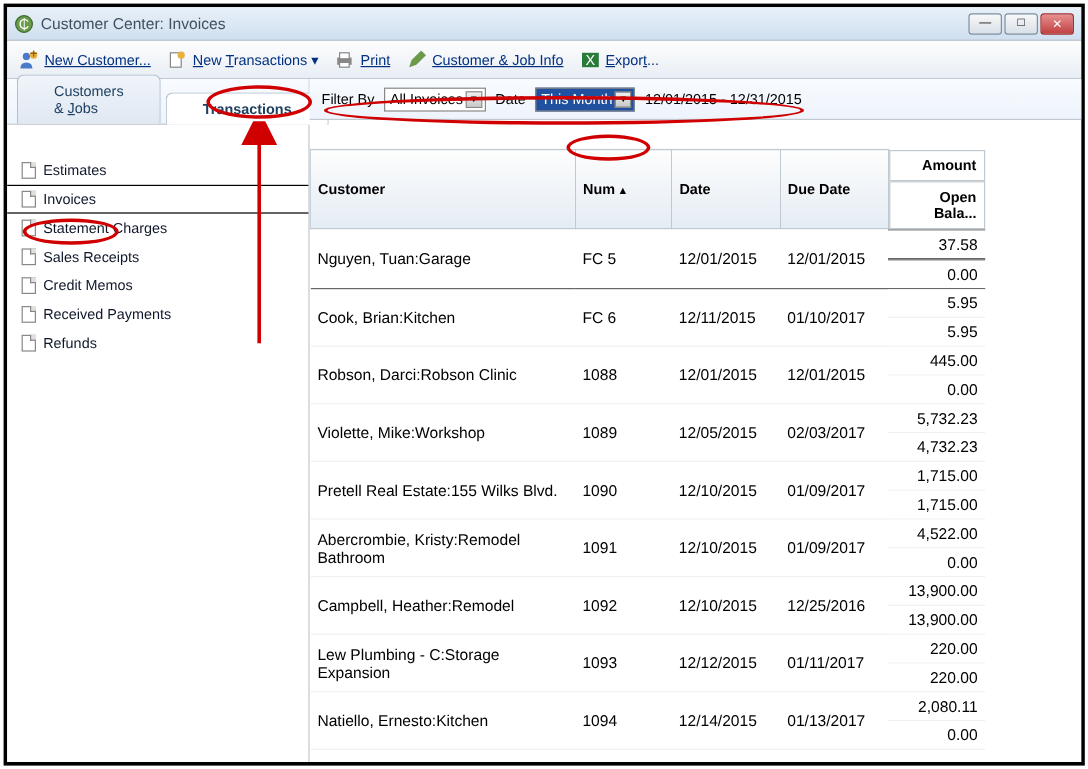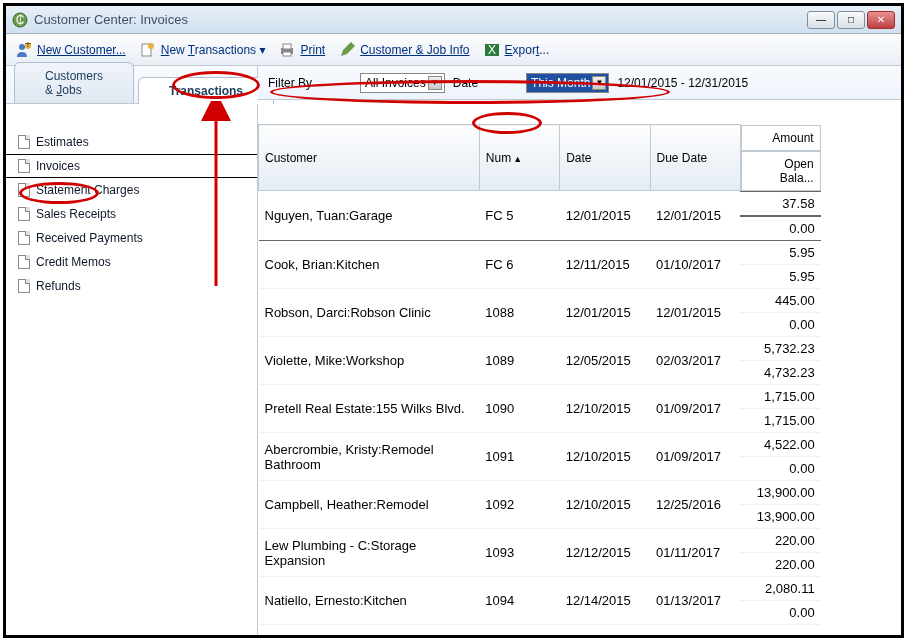--- a/index.html
+++ b/index.html
@@ -33,29 +33,29 @@
 
 .left-list { padding-top: 26px; }
 .left-list .item { display:flex; align-items:center; gap:6px; padding: 4px 12px; color:#0f172a; cursor:pointer; border-top:1px solid transparent; border-bottom:1px solid transparent; font-size:13px; }
 .left-list .item.selected { border-top:1px solid #000; border-bottom:1px solid #000; }
 .left-list .doc-icon { width:12px; height:14px; border:1px solid #888; background:#fff; position:relative; }
 .left-list .doc-icon::before { content:""; position:absolute; top:-1px; right:-1px; width:4px; height:4px; background:#e0e0e0; border-left:1px solid #888; border-bottom:1px solid #888; }
 
 
 .filter-bar { height: 34px; display:flex; align-items:center; padding: 0 10px; gap:8px; border-bottom:1px solid #c0c8d0; position:relative; background: linear-gradient(to bottom, #f8fbff, #eef4fc);}
 .filter-bar .lbl { font-size:12px; }
-.filter-bar select, .filter-bar .sel { height:20px; border:1px solid #888; background:#fff; padding:0 18px 0 4px; font-size:12px; position:relative; display:inline-flex; align-items:center; cursor:pointer;margin-left:40px; }
+.filter-bar select, .filter-bar .sel { height:20px; border:1px solid #888; background:#fff; padding:0 18px 0 4px; font-size:12px; position:relative; display:inline-flex; align-items:center; cursor:pointer; }
 .filter-bar .sel.selected { background:#2050a0; color:#fff; }
 .filter-bar .sel .arrow { position:absolute; right:2px; top:2px; width:14px; height:14px; background:linear-gradient(to bottom,#f0f0f0,#c8c8c8); border:1px solid #888; display:flex; align-items:center; justify-content:center; font-size:8px; color:#000;}
 .filter-bar .range { font-size:12px; }
 
 
 .table-wrap { flex:1; overflow:hidden; position:relative; }
 table { width:100%; border-collapse:collapse; }
-thead th { background: linear-gradient(to bottom,#fdfdfd,#e4ecf4); border:1px solid #c0c8d0; padding: 5px 6px; text-align:left; font-weight:normal; color:#000; font-size:12px; cursor:pointer; position:relative; }
+thead th { background: linear-gradient(to bottom,#fdfdfd,#e4ecf4); border:1px solid #c0c8d0; padding: 5px 6px; text-align:left; font-weight:bold; color:#000; font-size:12px; cursor:pointer; position:relative; }
 thead th.num-col { text-align:left; }
 thead th.right { text-align:right; }
 tbody td { padding: 4px 6px; border-bottom:1px solid #f0f0f0; font-size:13px; }
 tbody td.right { text-align:right; }
 tbody tr.first td { border-top:1px solid #666; border-bottom:1px solid #666; }
 .sort-arrow { font-size:9px; margin-left:2px; }
 .anno-oval { position:absolute; border:3px solid #d00000; border-radius:50% / 50%; pointer-events:none; }
 svg.arrow { position:absolute; pointer-events:none; }
 </style>
 </head>
@@ -135,25 +135,25 @@
           <div class="item">
             <div class="doc-icon"></div>
             <span>Statement Charges</span>
           </div>
           <div class="item">
             <div class="doc-icon"></div>
             <span>Sales Receipts</span>
           </div>
           <div class="item">
             <div class="doc-icon"></div>
+            <span>Credit Memos</span>
+          </div>
+          <div class="item">
+            <div class="doc-icon"></div>
             <span>Received Payments</span>
-          </div>
-          <div class="item">
-            <div class="doc-icon"></div>
-            <span>Credit Memos</span>
           </div>
           <div class="item">
             <div class="doc-icon"></div>
             <span>Refunds</span>
           </div>
         </div>
     </div>
 
     <div class="right">
       <div class="filter-bar">

